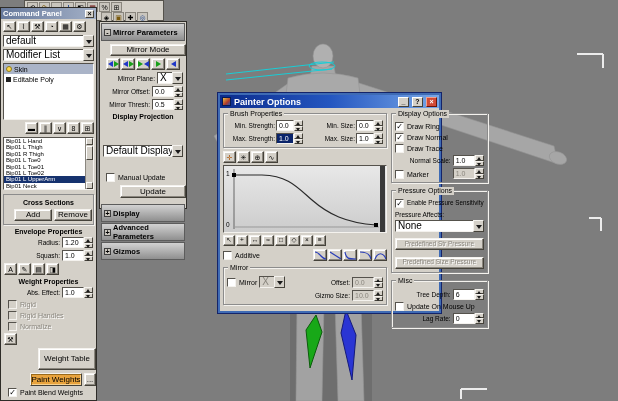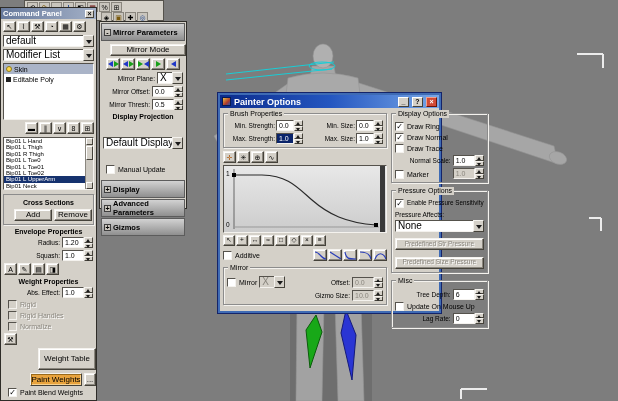--- a/index.html
+++ b/index.html
@@ -347,30 +347,33 @@
       <span class="plbl">Mirror Thresh:</span>
       <span class="spin">
         <span class="fld">0.5</span>
         <span class="arrs">
             <i class="up"></i>
             <i class="dn"></i>
           </span>
       </span>
     </div>
     <div class="slabel">Display Projection</div>
-    <div class="pad" style="padding:13px 3px;margin-top:4px">
+    <div class="pad" style="padding:13px 3px;margin-top:12px">
       <div class="combo">
         <span class="val">Default Display</span>
         <span class="drop"></span>
       </div>
     </div>
     <label class="cb" style="margin:3px 0 0 6px">
         <span class="box"></span>
         <span class="lbl">Manual Update</span>
       </label>
+    <div class="btnrow">
+        <span class="btn upd">Update</span>
+      </div>
     <div class="rollout" style="margin-top:6px">
         <span class="pm">+</span>
         <span>Display</span>
       </div>
     <div class="rollout">
         <span class="pm">+</span>
         <span>Advanced Parameters</span>
       </div>
     <div class="rollout">
         <span class="pm">+</span>

